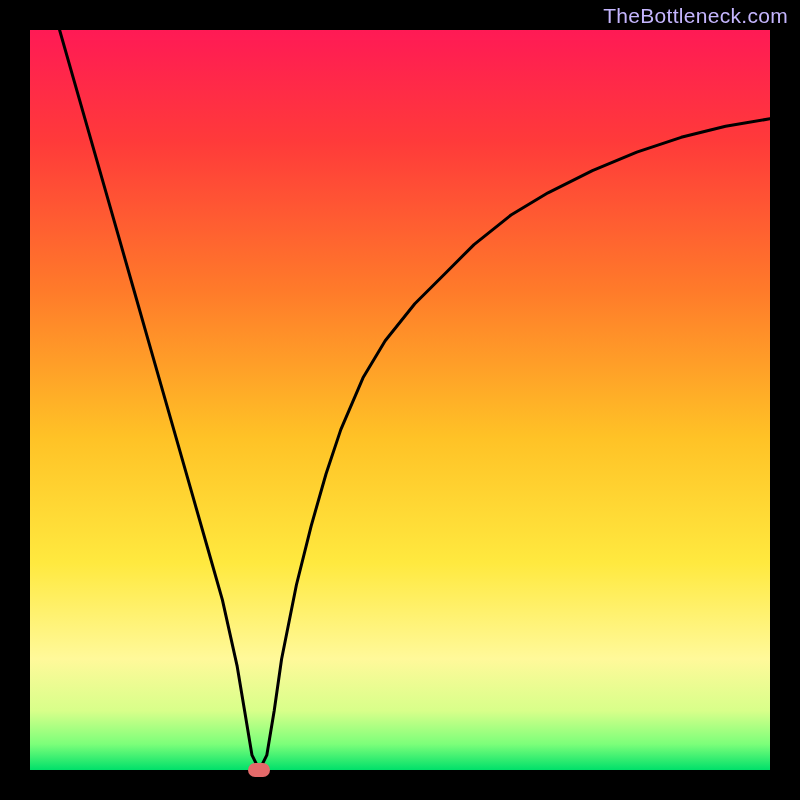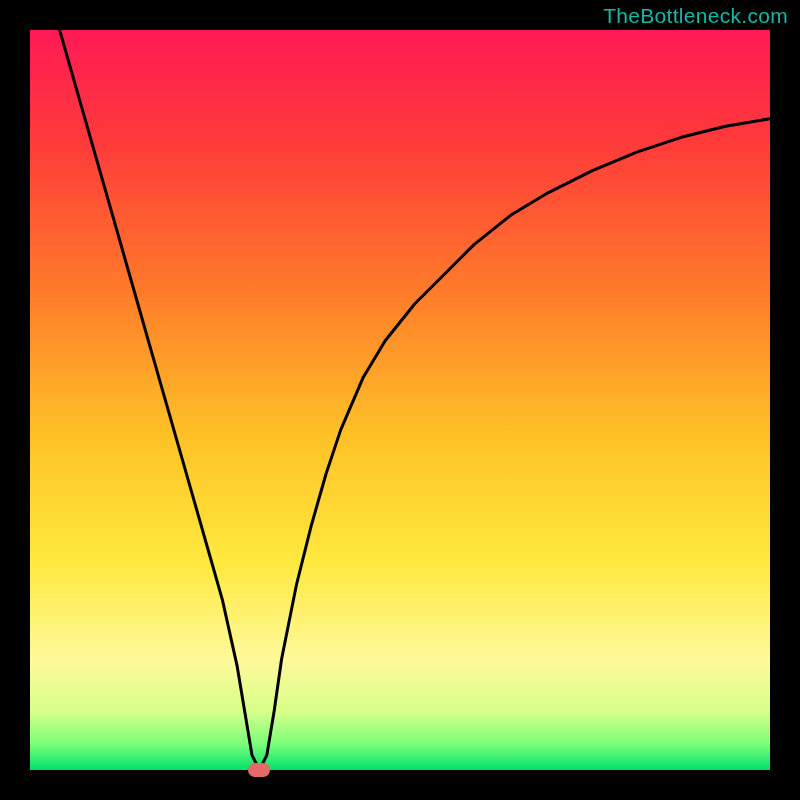--- a/index.html
+++ b/index.html
@@ -9,21 +9,21 @@
     width: 800px;
     height: 800px;
     overflow: hidden;
     position: relative;
     font-family: Arial, Helvetica, sans-serif;
   }
   .watermark {
     position: absolute;
     top: 4px;
     right: 12px;
-    color: #14b8a6;
+    color: #c4b5fd;
     font-size: 21px;
     font-weight: 500;
     letter-spacing: 0.3px;
     z-index: 10;
   }
   .plot-outer {
     position: absolute;
     left: 30px;
     top: 30px;
     width: 740px;

